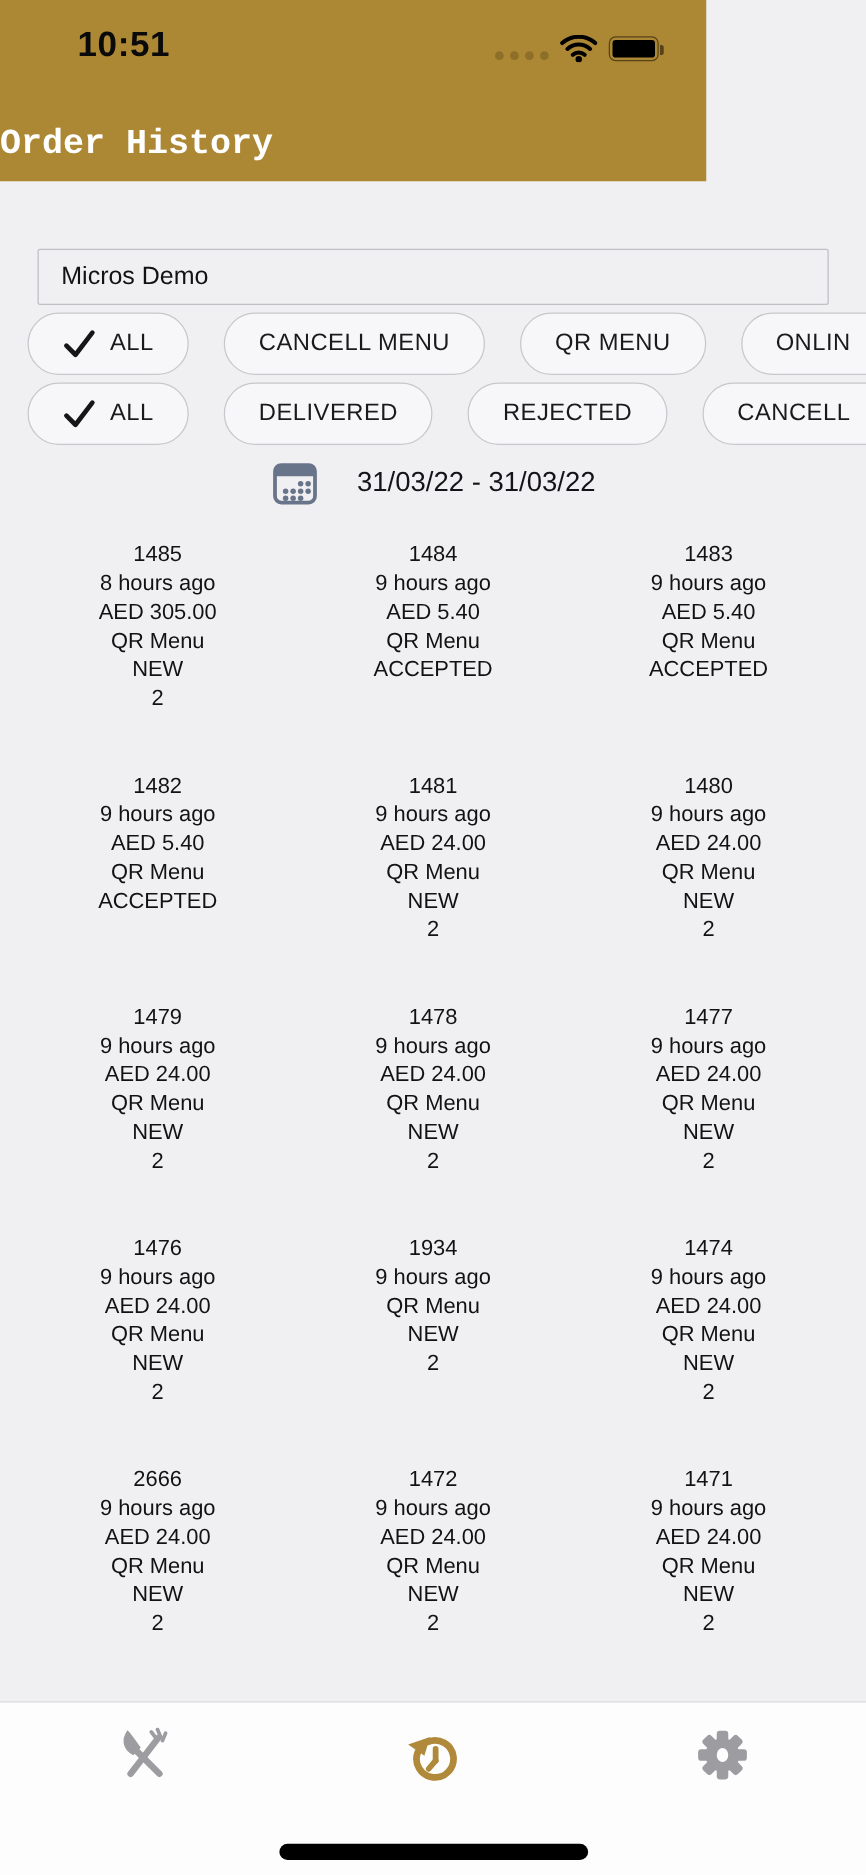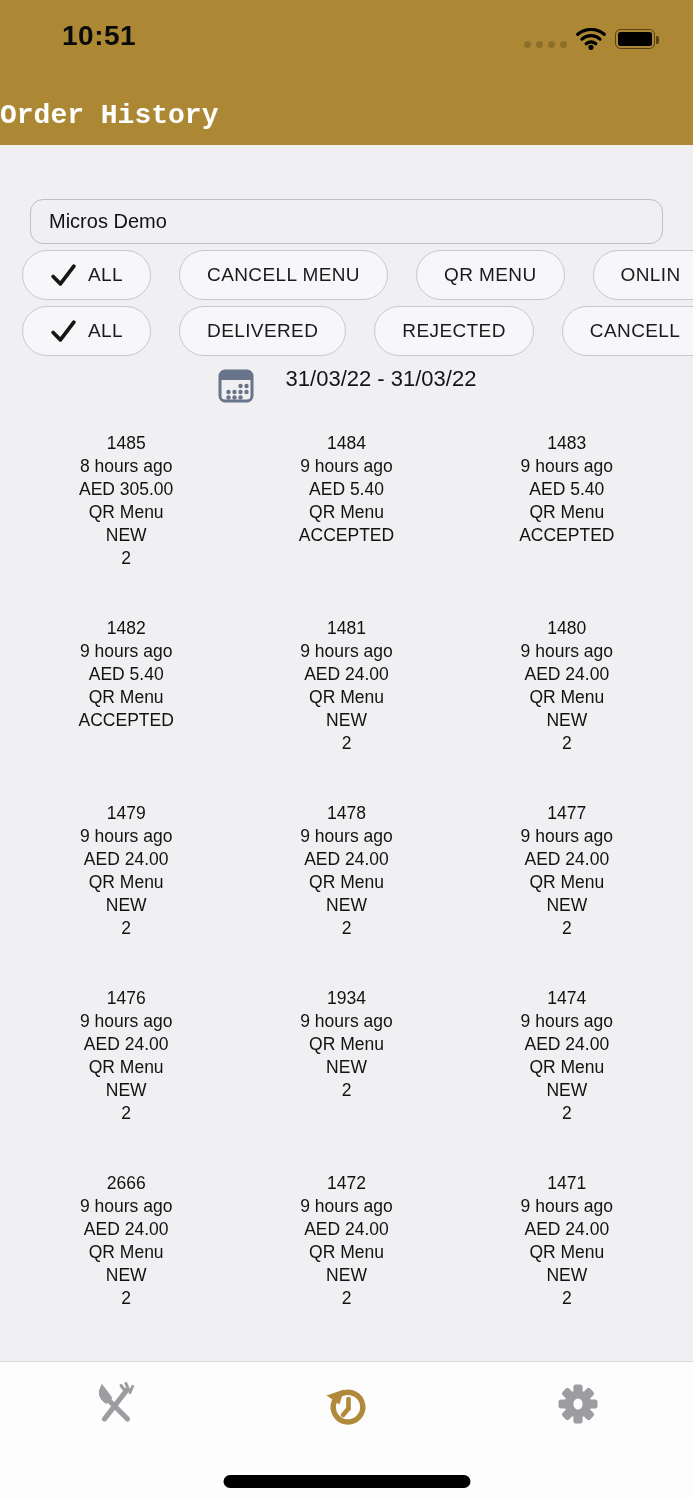--- a/index.html
+++ b/index.html
@@ -1,41 +1,41 @@
 <!DOCTYPE html>
 <html><head>
 <meta charset="utf-8">
 <style>
   * { margin:0; padding:0; box-sizing:border-box; }
   html,body { width:693px; height:1500px; }
   body { font-family:"Liberation Sans","DejaVu Sans",sans-serif; background:#f0f0f2; }
   .phone { position:relative; width:693px; height:1500px; overflow:hidden; background:#f0f0f2; }
 
   
-  .app-header { position:absolute; top:0; left:0; width:693px; height:145px; background:#ac8834; z-index:5; }
+  .app-header { position:absolute; top:0; left:0; width:565px; height:145px; background:#ac8834; z-index:5; }
   .status-time { position:absolute; left:62px; top:20px; font-size:28px; font-weight:700; color:#0a0a0a; letter-spacing:.5px; }
   .status-icons { position:absolute; right:38px; top:28px; display:flex; align-items:center; gap:9px; height:22px; }
   .signal-dots { display:flex; gap:5px; align-items:center; margin-top:10px; }
   .signal-dots .dot { width:7px; height:7px; border-radius:50%; background:rgba(0,0,0,0.18); }
   .wifi-svg { display:block; }
   .battery { position:relative; width:40px; height:20px; border:1.5px solid rgba(20,10,0,0.55); border-radius:5.5px; padding:2px; }
   .battery-fill { width:100%; height:100%; background:#000; border-radius:2.5px; }
   .battery-nub { position:absolute; right:-5px; top:5.5px; width:3px; height:8px; background:rgba(20,10,0,0.55); border-radius:0 2px 2px 0; }
   .nav-title { position:absolute; left:0; right:0; bottom:14px; text-align:left; font-size:28px; font-weight:700; color:#ffffff;font-family:Liberation Mono, monospace; }
 
   
   .content { position:absolute; top:145px; left:0; width:693px; height:1216px; overflow:hidden; background:#f0f0f2; }
-  .venue-input { display:block; margin:54px 30px 0 30px; width:633px; height:45px; border:1px solid #bfbfc4; border-radius:13px; background:transparent; font-family:inherit; font-size:20px; color:#121214; padding:0 18px; outline:none; }
+  .venue-input { display:block; margin:54px 30px 0 30px; width:633px; height:45px; border:1px solid #bfbfc4; border-radius:2px; background:transparent; font-family:inherit; font-size:20px; color:#121214; padding:0 18px; outline:none; }
 
   .chip-row { display:flex; flex-wrap:nowrap; gap:28px; margin-top:6px; padding-left:22px; height:50px; align-items:center; }
   .chip { display:inline-flex; align-items:center; justify-content:center; gap:11px; height:50px; border-radius:25px; border:1px solid #c8c8cc; background:#f7f7f9; padding:0 27px; font-family:inherit; font-size:19px; color:#1a1a1c; letter-spacing:.4px; white-space:nowrap; flex:none; cursor:pointer; }
   .chip-clipped { padding-right:80px; }
   .chip-check { display:block; }
 
-  .date-row { margin-top:10px; display:flex; justify-content:center; gap:31px; height:40px; cursor:pointer; }
+  .date-row { margin-top:10px; display:flex; align-items:center; justify-content:center; gap:31px; height:40px; cursor:pointer; }
   .date-label { font-size:22px; color:#141418; }
 
   .orders-grid { margin-top:26px; padding:0 16px; display:grid; grid-template-columns:1fr 1fr 1fr; grid-auto-rows:185px; }
   .order-card { text-align:center; font-size:17.5px; line-height:23px; color:#121212; cursor:pointer; }
 
   
   .tab-bar { position:absolute; left:0; bottom:0; width:693px; height:139px; background:#fdfdfd; border-top:1px solid #d9d9de; z-index:6; }
   .tab-items { display:flex; width:100%; padding-top:20px; }
   .tab-item { flex:1; display:flex; justify-content:center; align-items:flex-start; background:none; border:none; cursor:pointer; }
   .home-indicator { position:absolute; left:50%; transform:translateX(-50%); bottom:12px; width:247px; height:13px; border-radius:7px; background:#000; }

